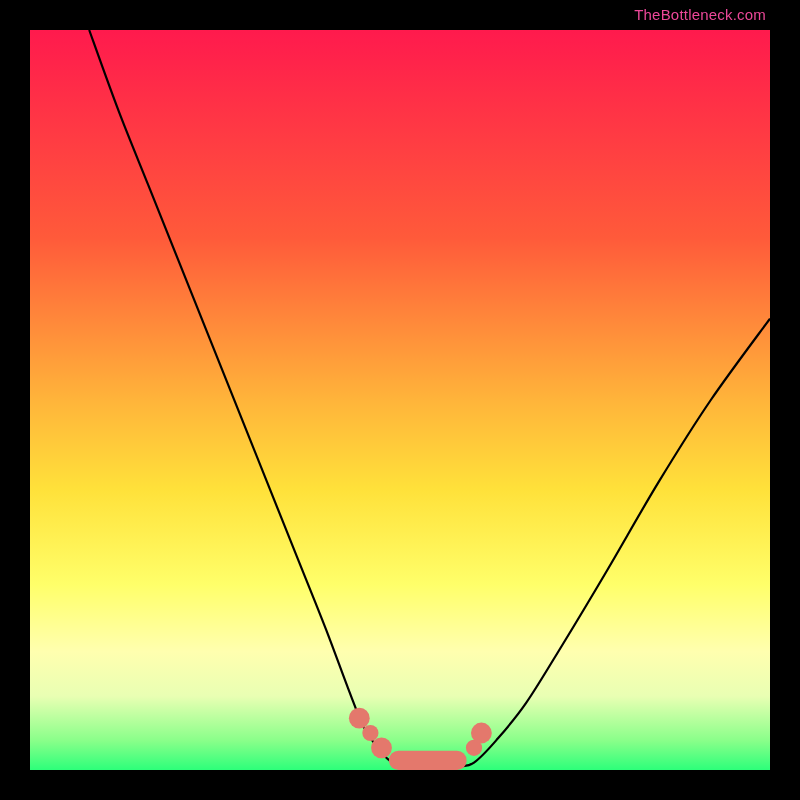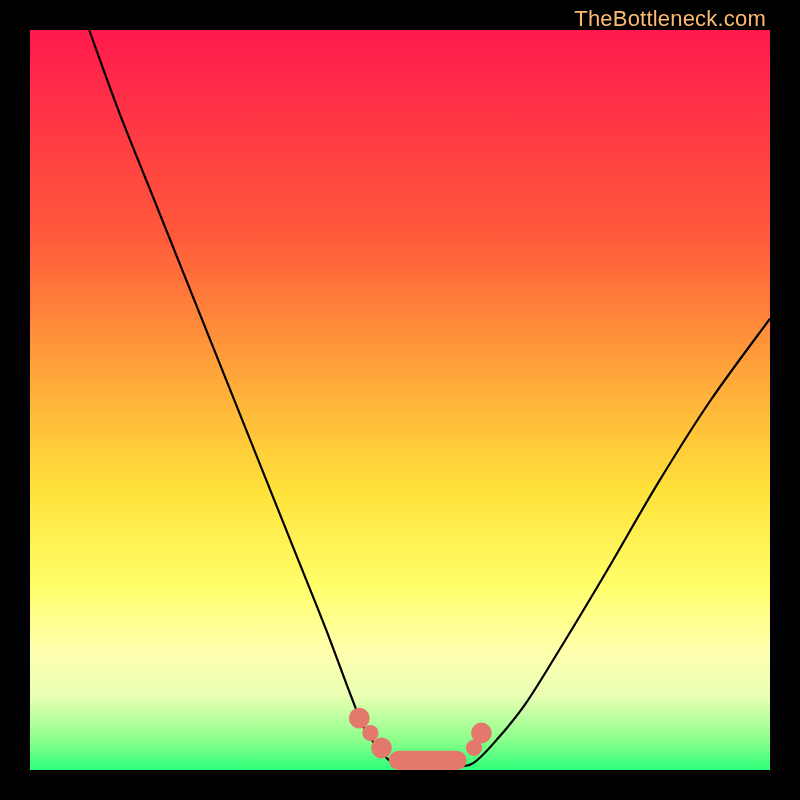--- a/index.html
+++ b/index.html
@@ -33,22 +33,22 @@
       #ffff6a 75%,
       #ffffaf 84%,
       #e9ffb3 90%,
       #8aff8a 96%,
       #2dff7a 100%);
   }
   .attribution {
     position: absolute;
     top: 6px;
     right: 34px;
-    color: #fdba74;
-    font-size: 22px;
+    color: #ec4899;
+    font-size: 15px;
     font-weight: 500;
     letter-spacing: 0.2px;
     font-family: Arial, Helvetica, sans-serif;
   }
   svg.curve {
     position: absolute;
     left: 0; top: 0;
     width: 740px;
     height: 740px;
     overflow: visible;

